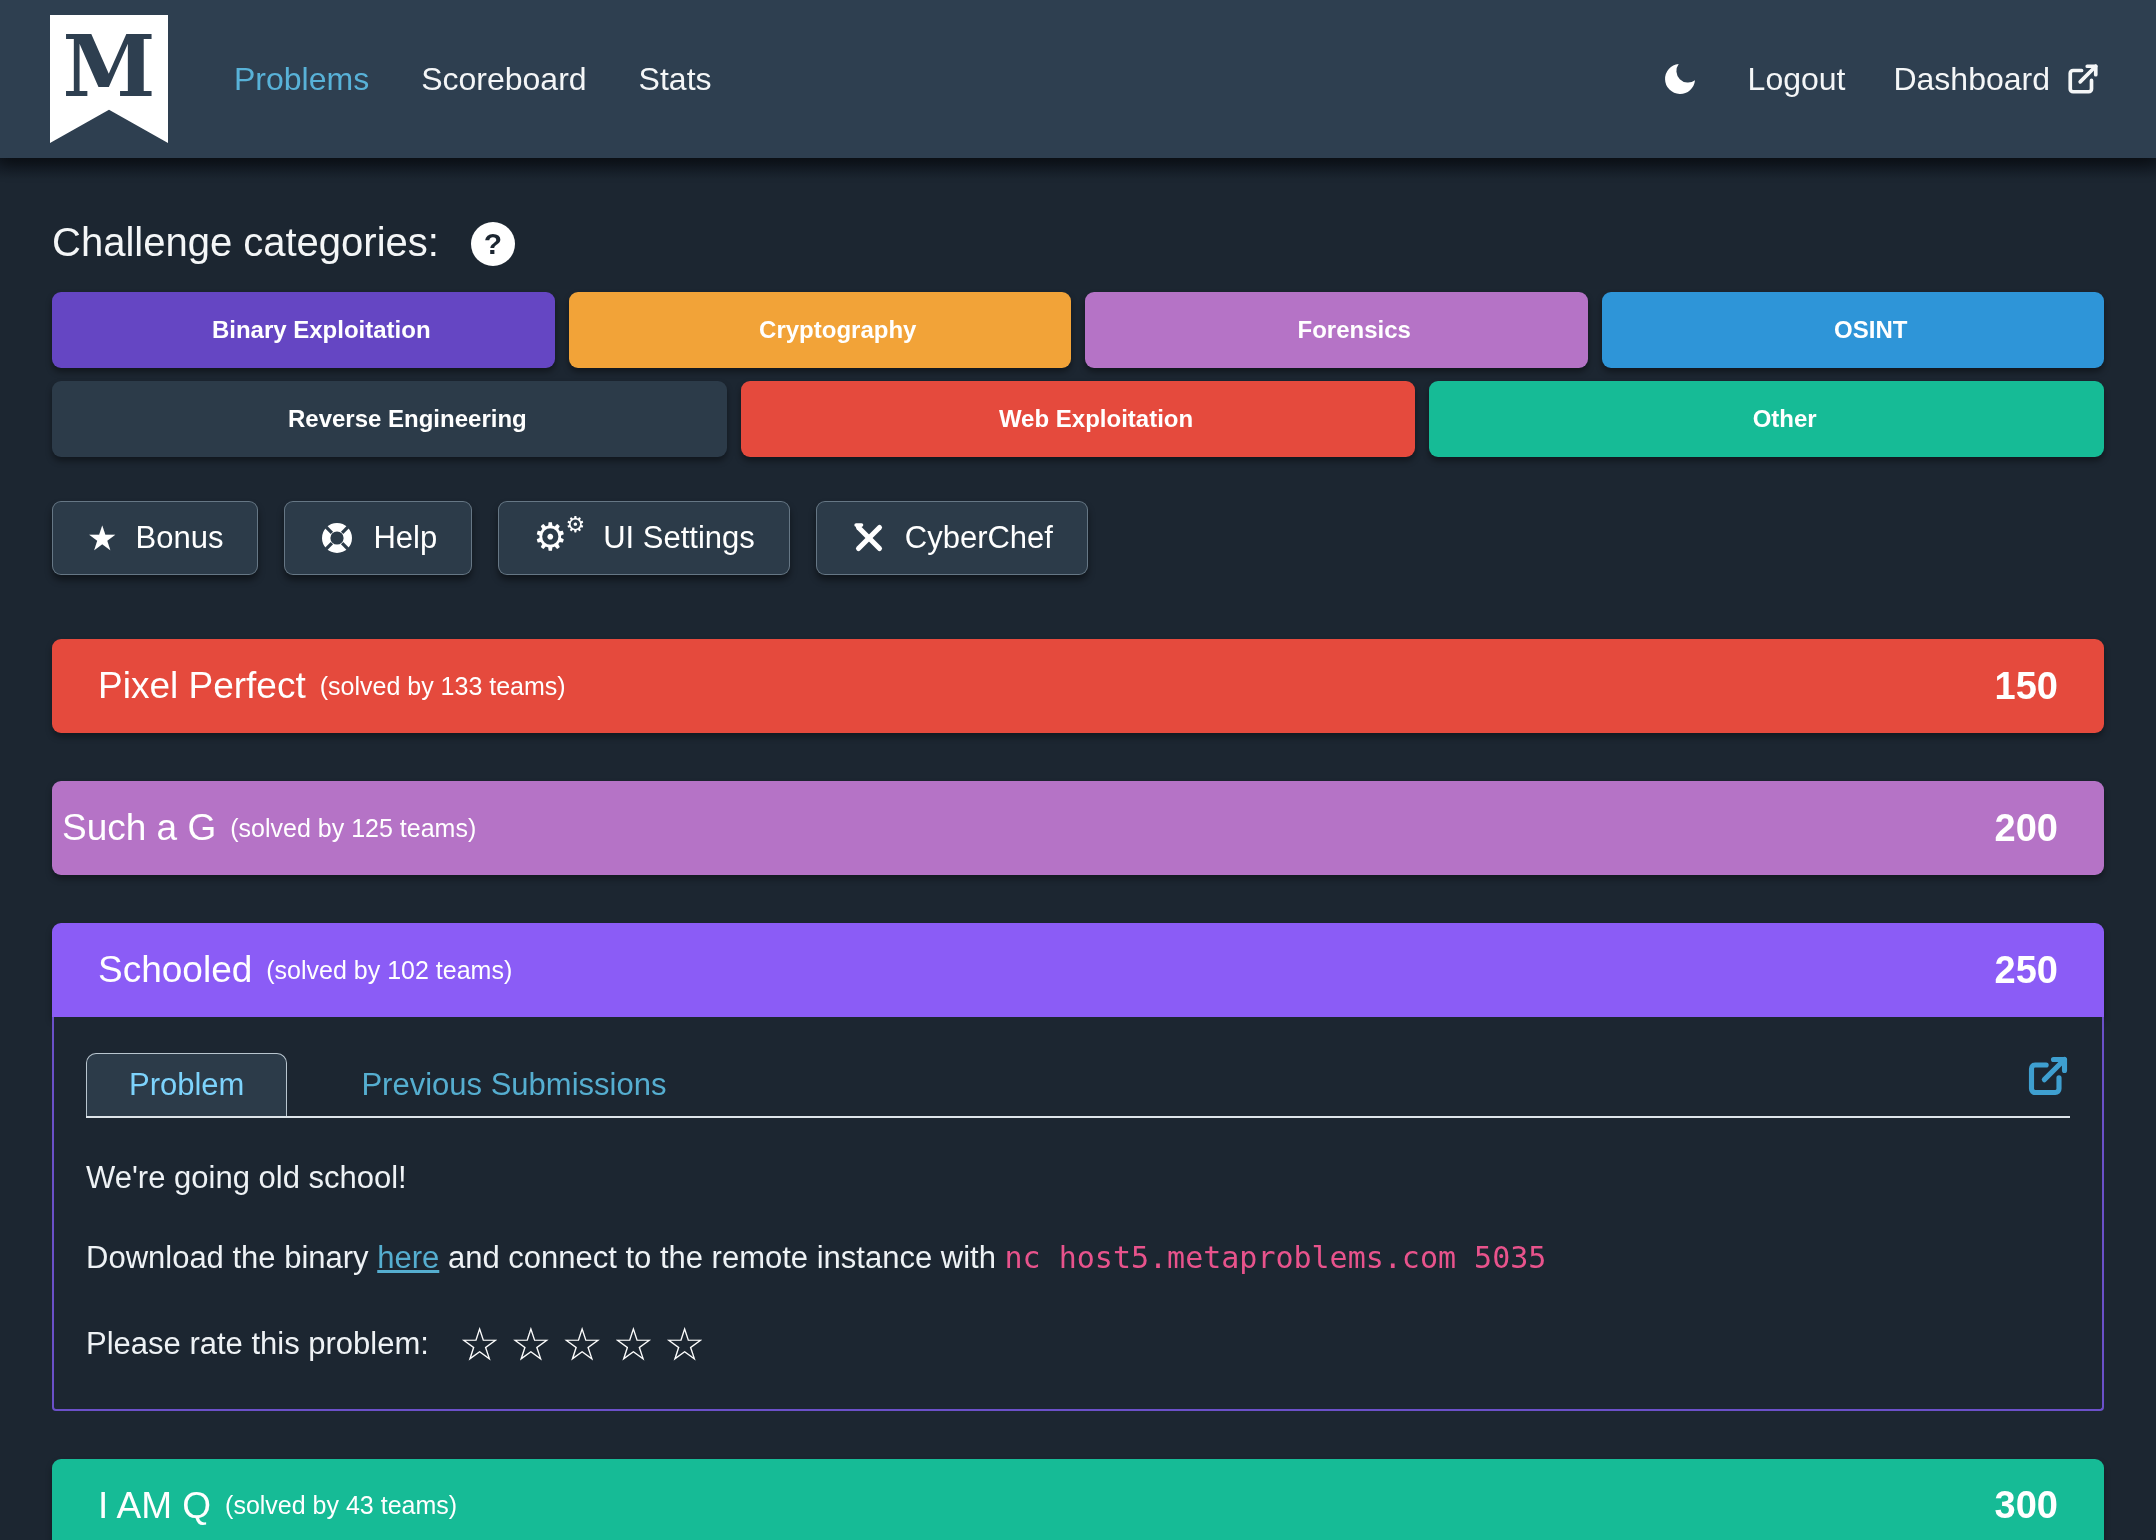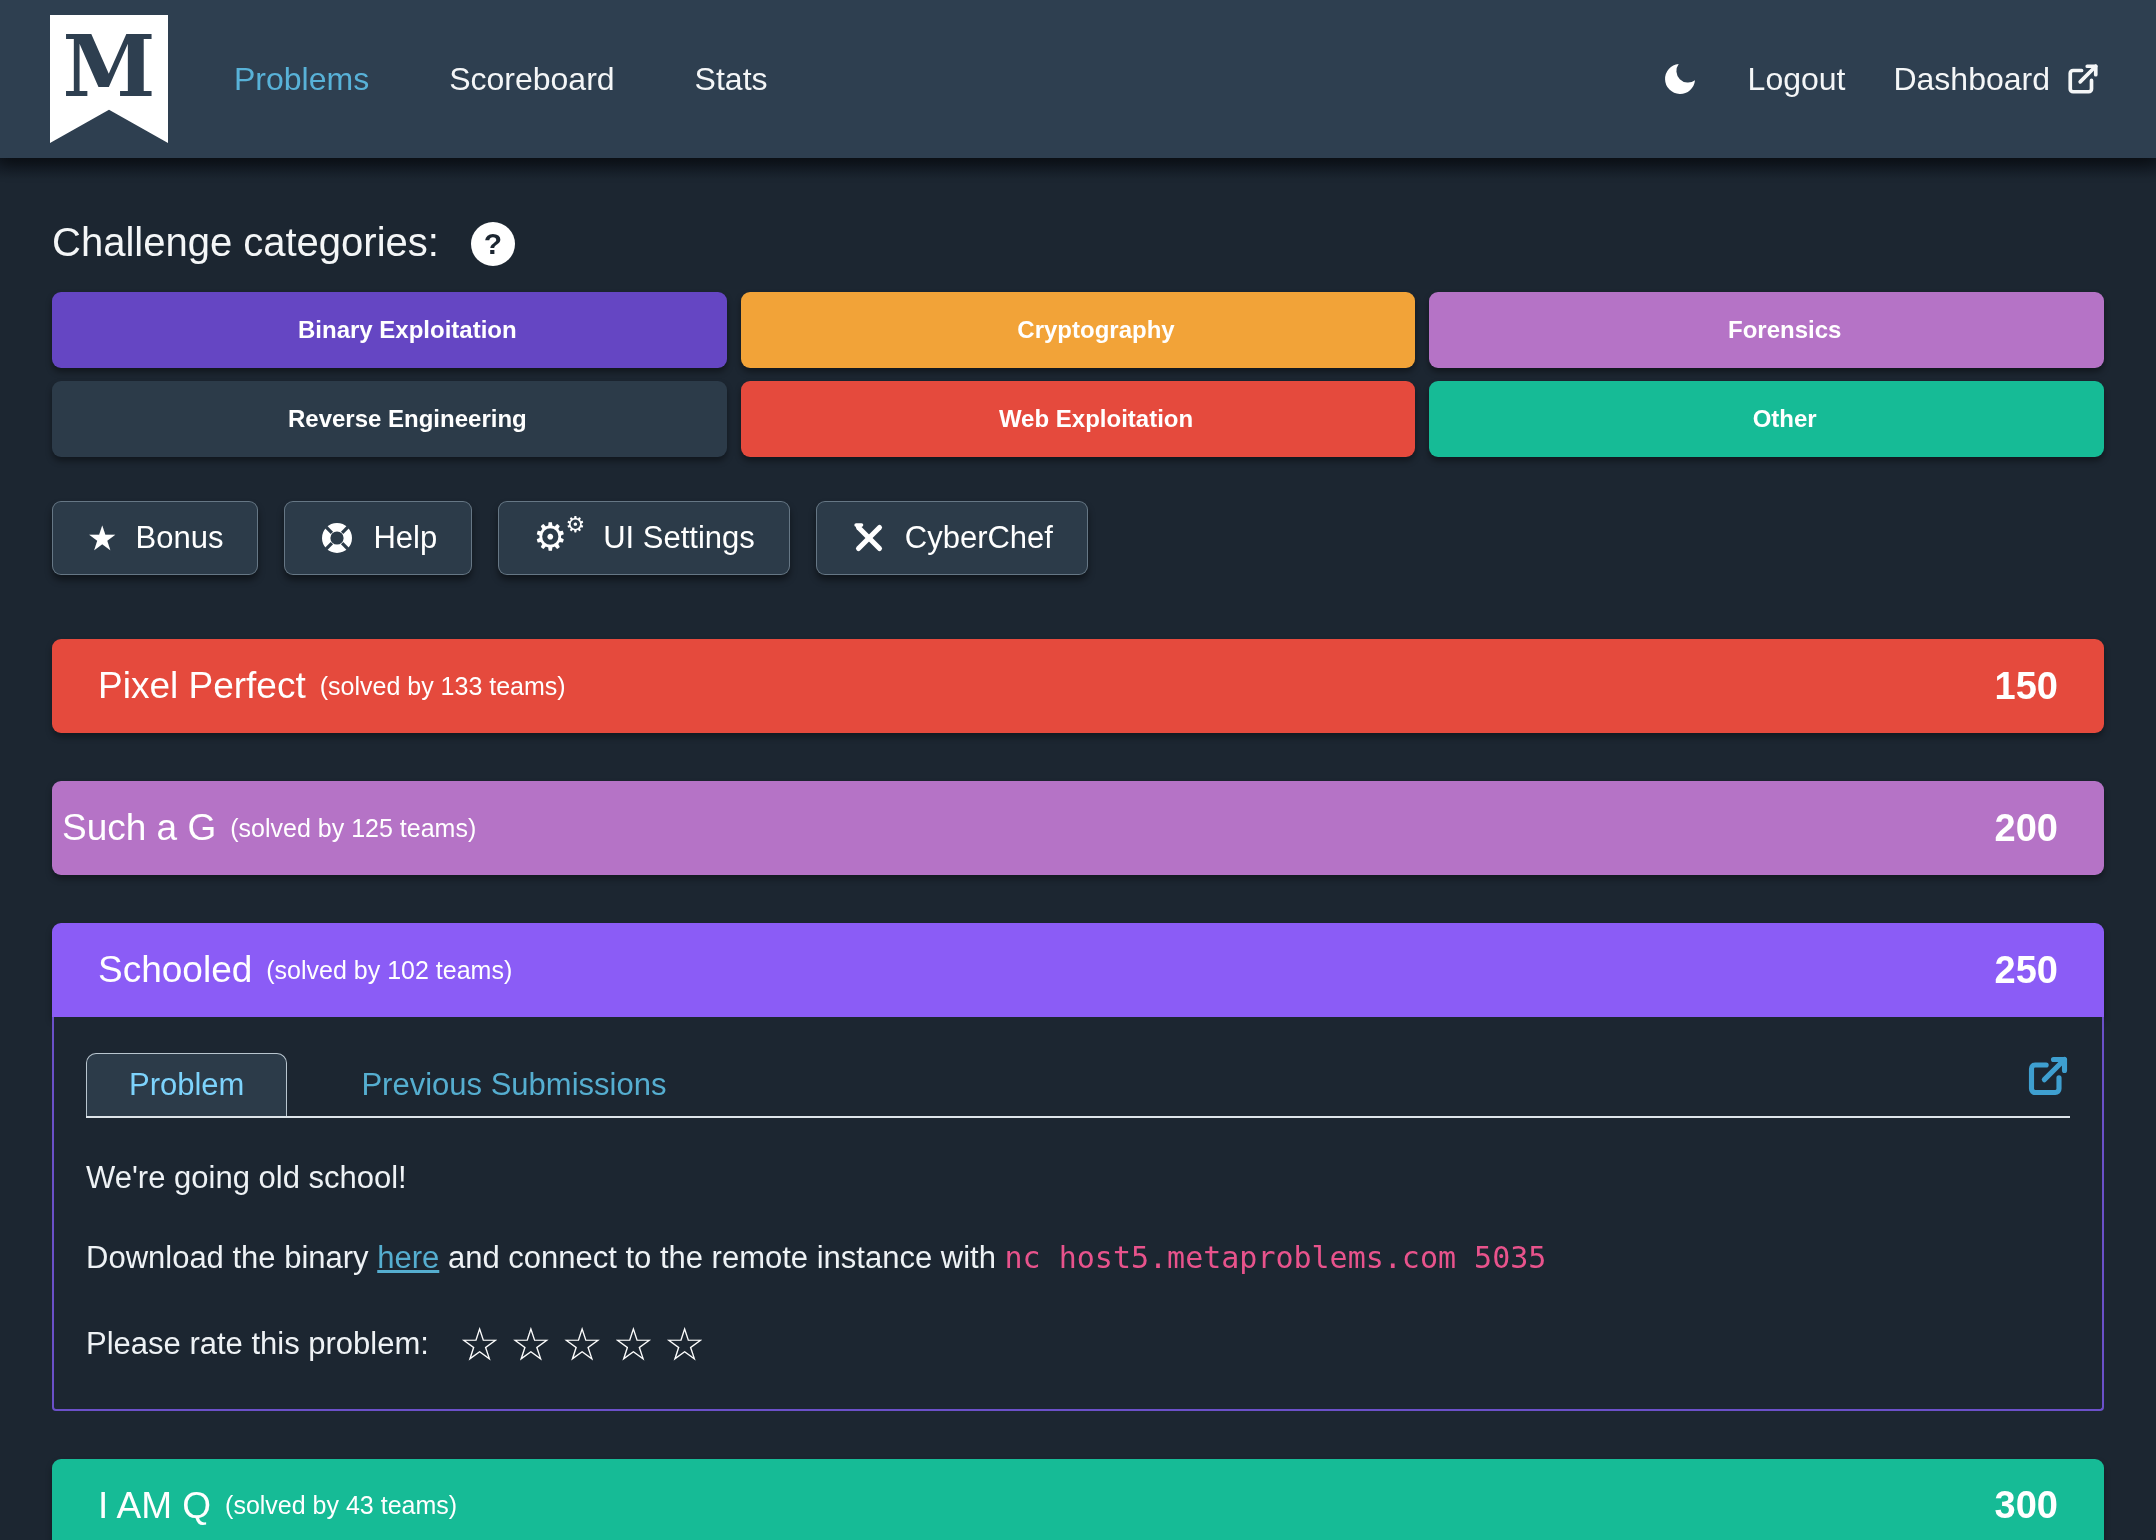--- a/index.html
+++ b/index.html
@@ -19,21 +19,21 @@
     display:flex; justify-content:center; align-items:flex-start;
   }
   .bookmark .m {
     font-family:"DejaVu Serif",serif; font-weight:bold; font-size:84px;
     color:#2e3f50; line-height:104px;
   }
   .brand .rest {
     font-family:"DejaVu Serif",serif; font-weight:bold; font-size:72px;
     color:#ffffff; line-height:104px; margin-left:-10px; letter-spacing:1px;
   }
-  .nav-links { display:flex; align-items:center; gap:80px; margin-left:66px; }
+  .nav-links { display:flex; align-items:center; gap:52px; margin-left:66px; }
   .nav-link { font-size:32px; color:#f4f6f7; text-decoration:none; cursor:pointer; }
   .nav-link.active { color:#58b2d8; }
   .nav-right { margin-left:auto; display:flex; align-items:center; gap:48px; }
   .moon-btn { width:40px; height:40px; color:#ffffff; cursor:pointer; display:flex; align-items:center; }
   .nav-right .nav-link { display:flex; align-items:center; gap:16px; }
   .ext-icon { width:34px; height:34px; }
 
   
   .content { padding:0 52px; }
   .content::before { content:""; display:block; height:22px;
@@ -146,20 +146,21 @@
     <div class="section-heading">
       <h2>Challenge categories:</h2>
       <span class="q-icon">?</span>
     </div>
 
     <div class="cat-grid">
       <div class="cat-row">
         <button class="cat-btn" style="background: rgb(101, 70, 195);">Binary Exploitation</button>
         <button class="cat-btn" style="background: rgb(242, 163, 56);">Cryptography</button>
         <button class="cat-btn" style="background: rgb(181, 115, 198);">Forensics</button>
+        <button class="cat-btn" style="background: rgb(46, 149, 216);">OSINT</button>
       </div>
       <div class="cat-row">
         <button class="cat-btn" style="background: rgb(44, 59, 73);">Reverse Engineering</button>
         <button class="cat-btn" style="background: rgb(229, 74, 61);">Web Exploitation</button>
         <button class="cat-btn" style="background: rgb(22, 187, 150);">Other</button>
       </div>
     </div>
 
     <div class="toolbar">
       <button class="tool-btn">

